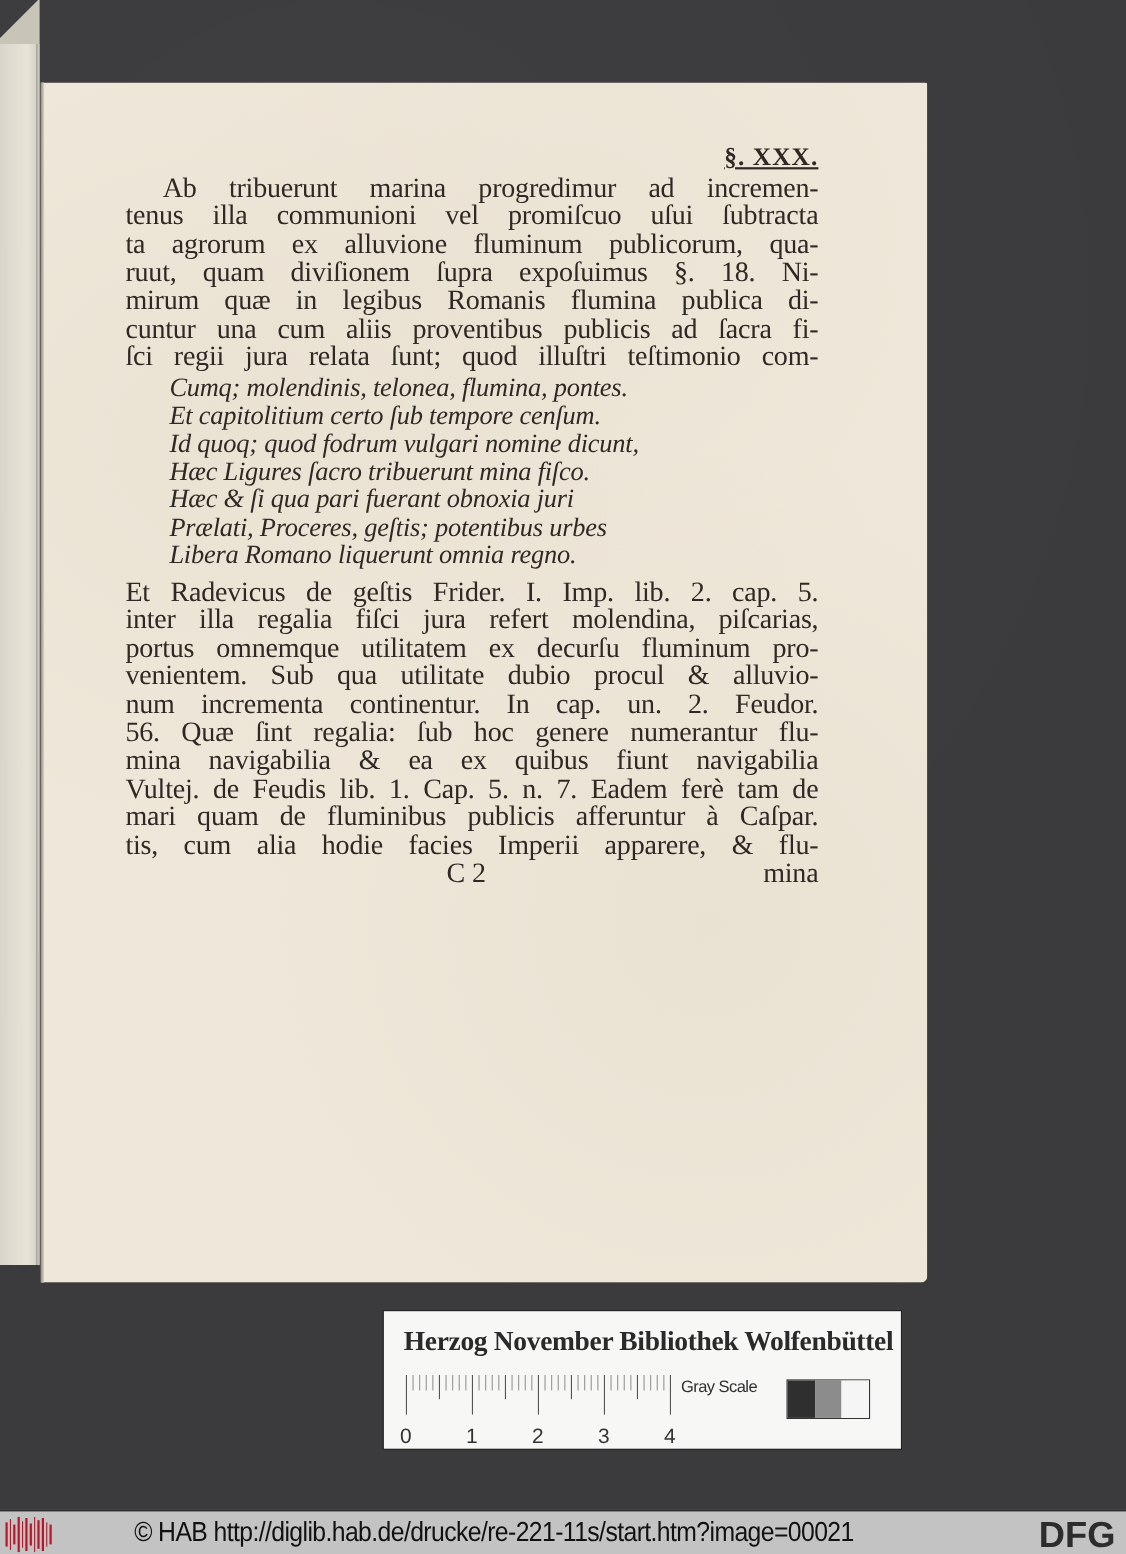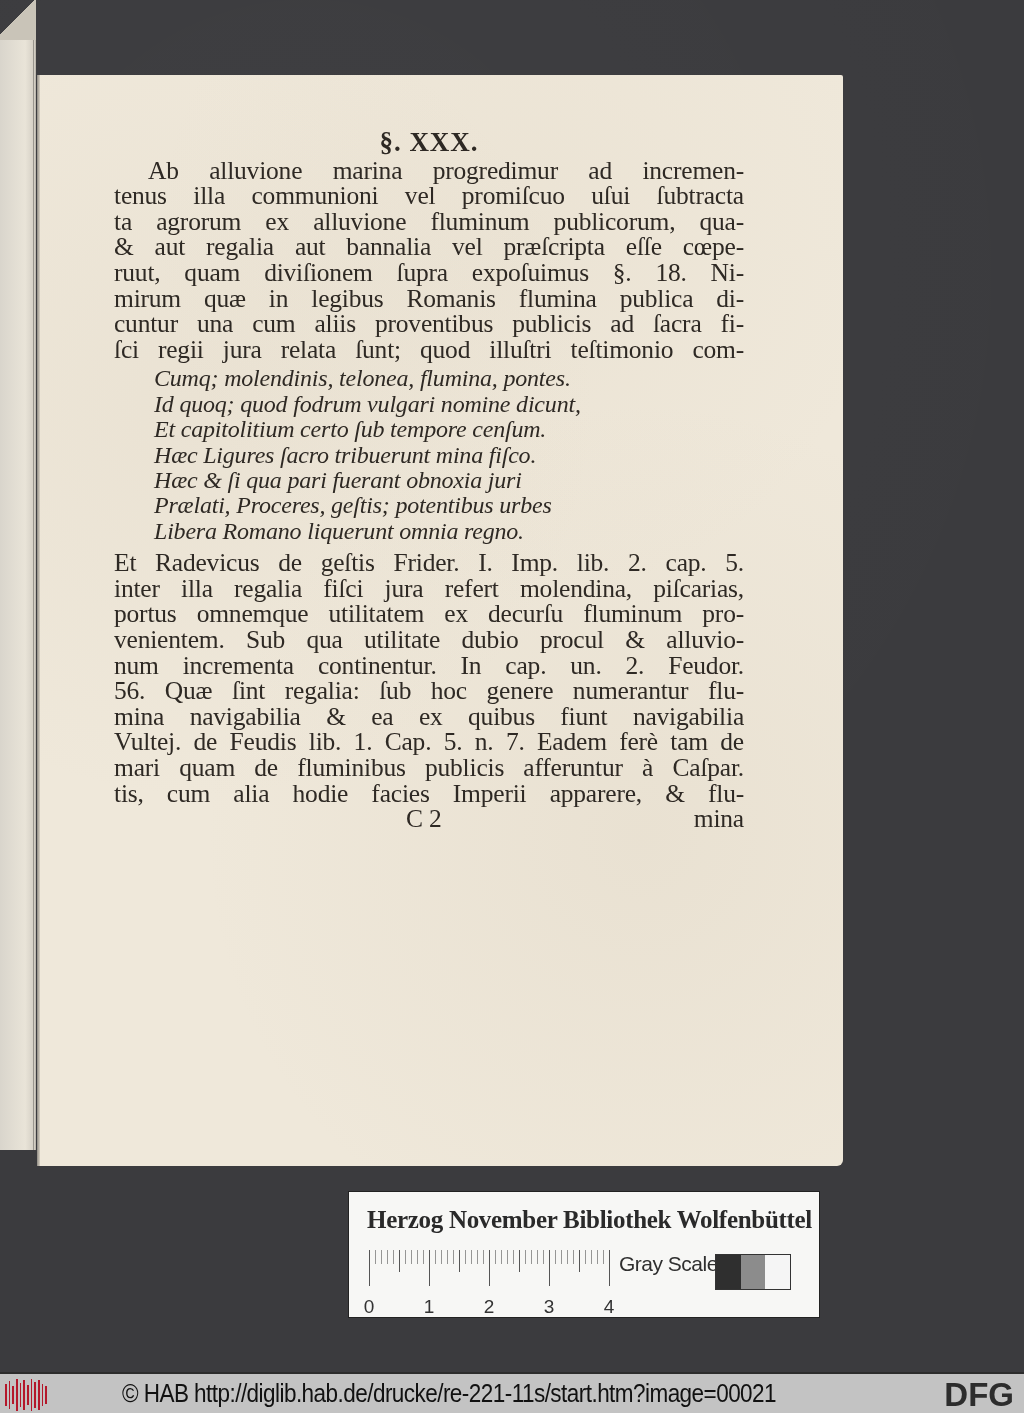--- a/index.html
+++ b/index.html
@@ -31,39 +31,39 @@
       radial-gradient(circle at 75% 70%, rgba(190,175,150,0.12), transparent 45%),
       radial-gradient(circle at 60% 15%, rgba(200,185,160,0.10), transparent 35%);
     border-radius:0 2px 6px 0;
     box-shadow: 1px 0 0 #c9a89a inset;
   }
   .fold { position:absolute; left:0; top:0; bottom:0; width:3px; background:linear-gradient(90deg,#8f8b84,#d9d2c4); }
   .text {
     position:absolute; left:77px; top:55px; width:630px;
     color:#2e2924; font-size:25.5px; line-height:25.6px; letter-spacing:-0.2px;
   }
-  .heading { text-align:center; font-size:27px; font-weight:bold; margin-bottom:2px; letter-spacing:1px; }
+  .heading { text-align:right; font-size:23px; font-weight:bold; margin-bottom:2px; letter-spacing:1px;text-decoration:underline; }
   .para { text-align:justify; text-align-last:justify; }
   .para .line { display:block; text-align:justify; text-align-last:justify; white-space:nowrap; }
   .indent { padding-left:34px; }
   .verse { padding-left:40px; font-style:italic; font-size:24px; line-height:25.4px; margin:4px 0 6px; }
   .verse .line { display:block; white-space:nowrap; }
   .foot { display:flex; justify-content:space-between; padding-left:292px; margin-top:0px; }
   .colorcard {
     position:absolute; left:349px; top:1192px; width:470px; height:125px;
     background:#f7f7f5; box-shadow:0 0 0 1px #222;
   }
   .cc-title {
     position:absolute; left:18px; top:14px; font-family:"Liberation Serif", serif;
     font-weight:bold; font-size:25px; color:#2a2a2a; letter-spacing:-0.3px; white-space:nowrap;
   }
   .ruler { position:absolute; left:20px; top:58px; width:240px; height:40px; }
   .tick { position:absolute; top:0; width:1px; background:#555; }
   .ruler-num { position:absolute; top:46px; font-family:"Liberation Sans", sans-serif; font-size:19px; color:#333; transform:translateX(-50%); }
-  .gray-label { position:absolute; left:270px; top:60px; font-family:"Liberation Sans", sans-serif; font-size:21px; color:#2f2f2f; letter-spacing:-0.5px; }
+  .gray-label { position:absolute; left:270px; top:60px; font-family:"Liberation Sans", sans-serif; font-size:15px; color:#2f2f2f; letter-spacing:-0.5px; }
   .gray-box { position:absolute; left:366px; top:62px; width:74px; height:34px; border:1.5px solid #333; display:flex; }
   .gray-box span { flex:1; }
   .footer-bar {
     position:absolute; left:0; top:1372px; width:1024px; height:41px; background:#c3c3c3;
     border-top:2px solid #2c2c2c;
   }
   .hab-logo { position:absolute; left:5px; top:4px; width:42px; height:34px; display:flex; align-items:center; gap:2px; }
   .hab-logo i { display:block; width:2px; background:#b4182b; }
   .copyright {
     position:absolute; left:122px; top:5px; font-family:"Liberation Sans", sans-serif;
@@ -80,34 +80,33 @@
   <div class="stack-line" style="left:33px"></div>
   <div class="stack-line" style="left:35px;background:#bdb8ae"></div>
 </div>
 
 <div class="page">
   <div class="fold"></div>
   <div class="text">
     <div class="heading">§. XXX.</div>
 
     <div class="para">
-      <span class="line indent">Ab alluvione marina progredimur ad incremen-</span>
+      <span class="line indent">Ab tribuerunt marina progredimur ad incremen-</span>
       <span class="line">tenus illa communioni vel promiſcuo uſui ſubtracta</span>
       <span class="line">ta agrorum ex alluvione fluminum publicorum, qua-</span>
-      <span class="line">&amp; aut regalia aut bannalia vel præſcripta eſſe cœpe-</span>
       <span class="line">ruut, quam diviſionem ſupra expoſuimus §. 18.  Ni-</span>
       <span class="line">mirum quæ in legibus Romanis flumina publica di-</span>
       <span class="line">cuntur una cum aliis proventibus publicis ad ſacra fi-</span>
       <span class="line">ſci regii jura relata ſunt; quod illuſtri teſtimonio com-</span>
     </div>
 
     <div class="verse">
       <span class="line">Cumq; molendinis, telonea, flumina, pontes.</span>
+      <span class="line">Et capitolitium certo ſub tempore cenſum.</span>
       <span class="line">Id quoq; quod fodrum vulgari nomine dicunt,</span>
-      <span class="line">Et capitolitium certo ſub tempore cenſum.</span>
       <span class="line">Hæc Ligures ſacro tribuerunt mina fiſco.</span>
       <span class="line">Hæc &amp; ſi qua pari fuerant obnoxia juri</span>
       <span class="line">Prælati, Proceres, geſtis; potentibus urbes</span>
       <span class="line">Libera Romano liquerunt omnia regno.</span>
     </div>
 
     <div class="para">
       <span class="line">Et Radevicus de geſtis Frider. I. Imp. lib. 2. cap. 5.</span>
       <span class="line">inter illa regalia fiſci jura refert molendina, piſcarias,</span>
       <span class="line">portus omnemque utilitatem ex decurſu fluminum pro-</span>

